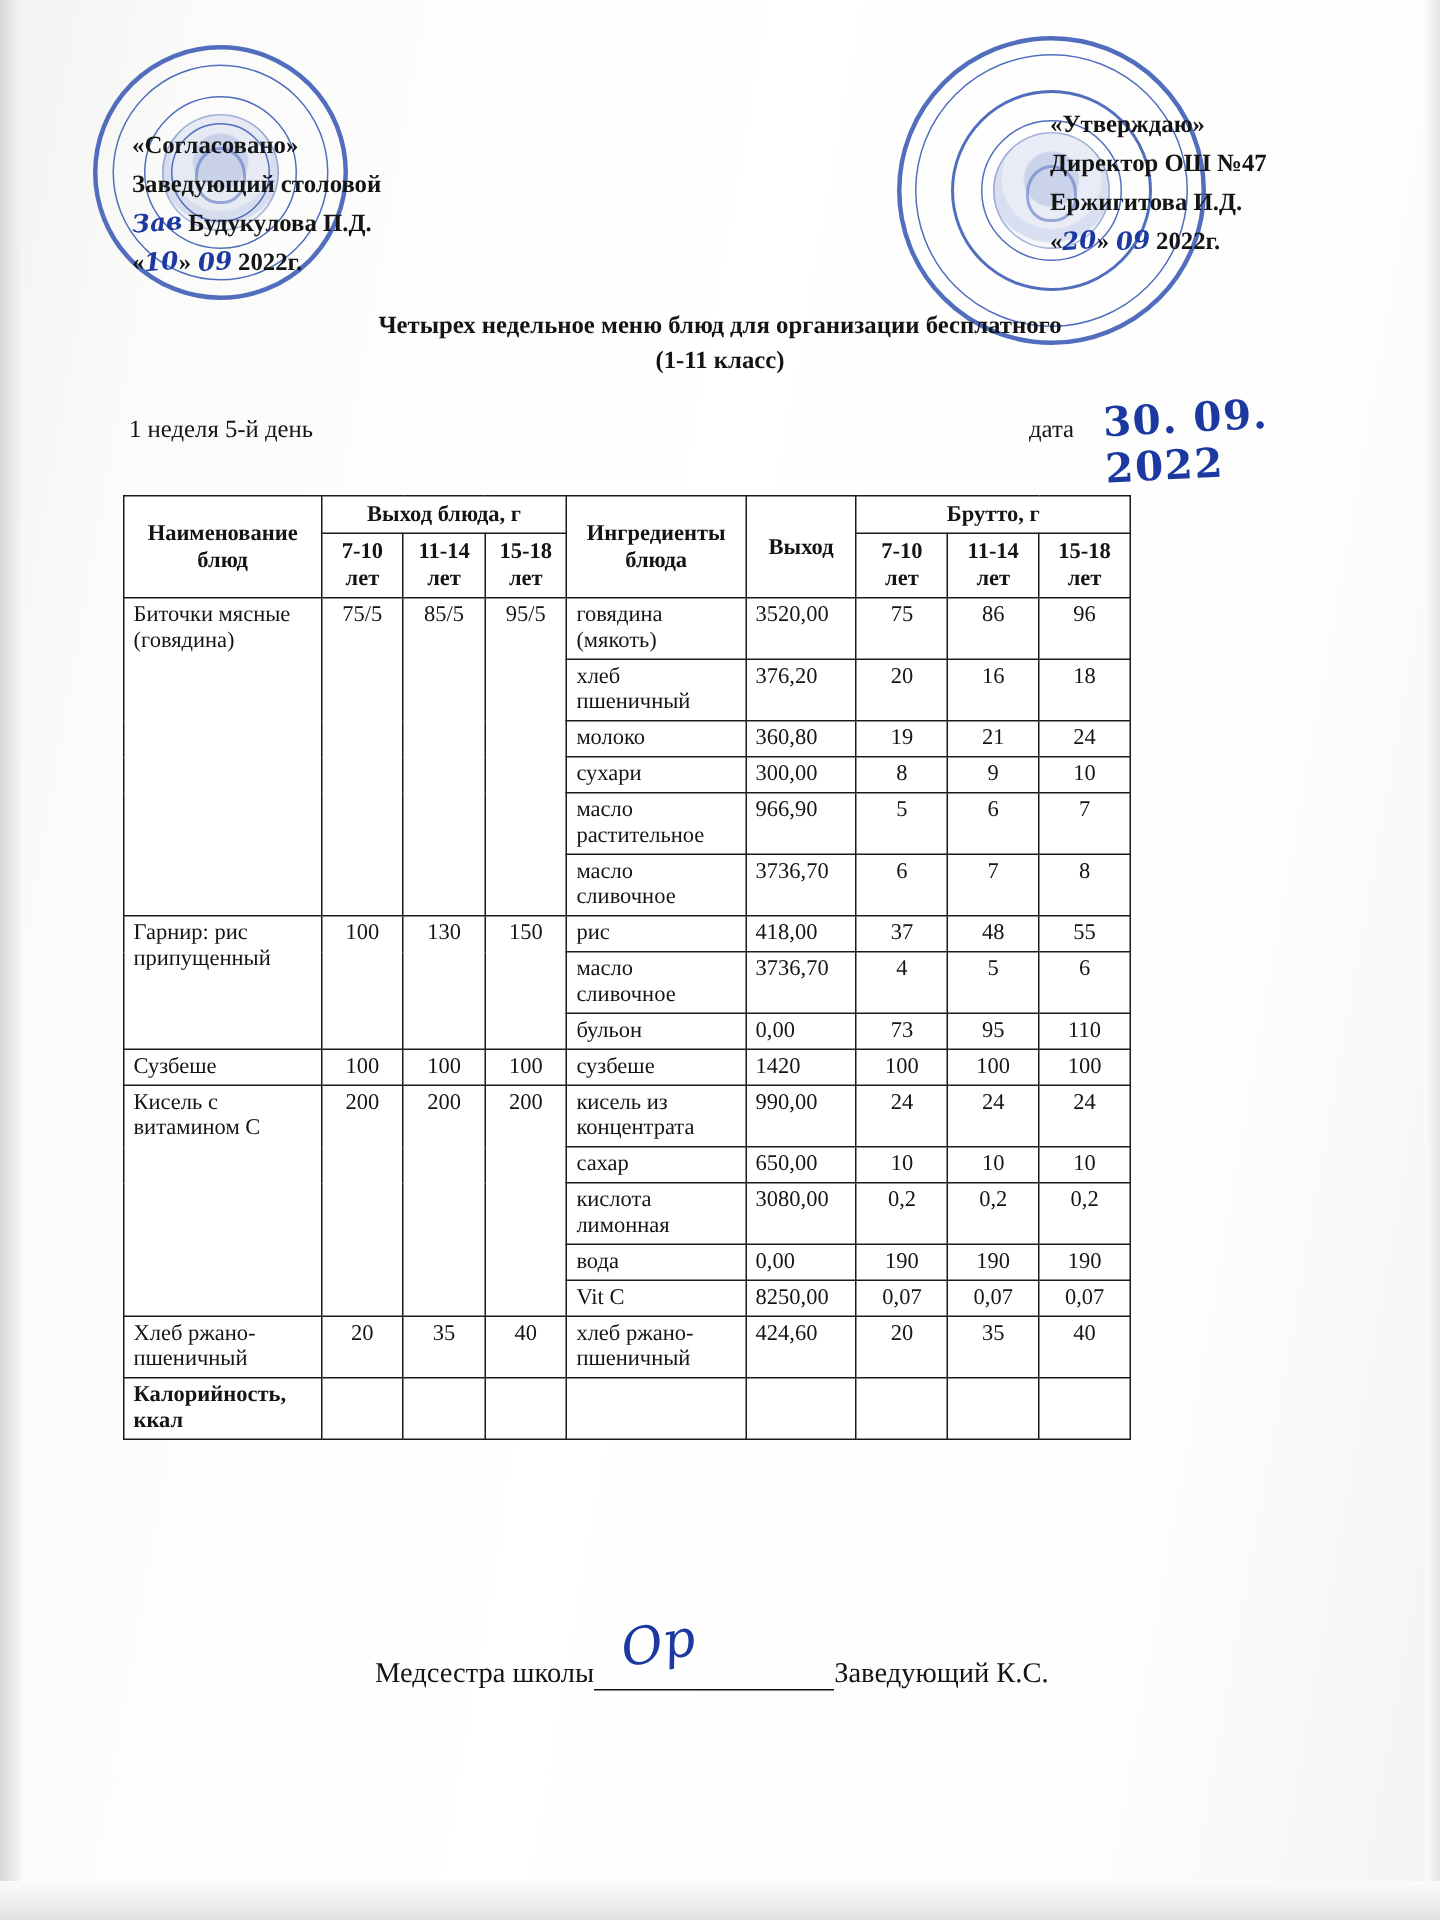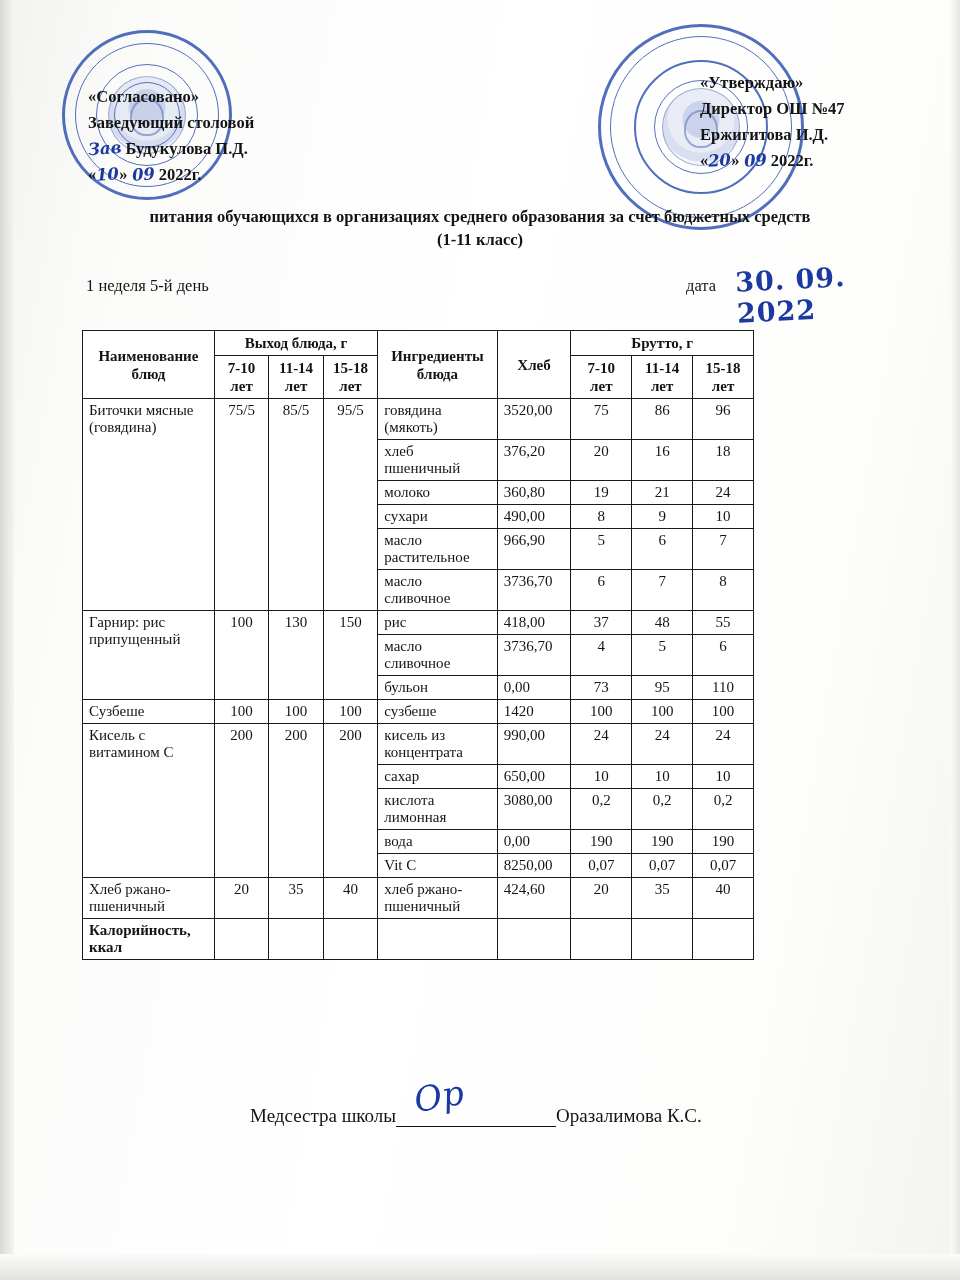--- a/index.html
+++ b/index.html
@@ -249,37 +249,37 @@
     <div>Директор ОШ №47</div>
     <div>Ержигитова И.Д.</div>
     <div class="date-line">
       <span>«</span><span class="hw">20</span><span>»</span>
       <span class="hw">09</span>
       <span>2022г.</span>
     </div>
   </div>
 
   <div class="title">
-    <div>питания обучающихся в организациях среднего образования за счет бюджетных средств</div>
+    <div>Четырех недельное меню блюд для организации бесплатного</div>
     <div>(1-11 класс)</div>
   </div>
 
   <div class="subrow">
     <span class="week">1 неделя 5-й день</span>
     <span class="datelbl">дата</span>
     <span class="datehw">30. 09. 2022</span>
   </div>
 
   <table class="menu">
     <thead>
       <tr>
         <th rowspan="2">Наименование блюд</th>
         <th colspan="3">Выход блюда, г</th>
         <th rowspan="2">Ингредиенты блюда</th>
-        <th rowspan="2">Хлеб</th>
+        <th rowspan="2">Выход</th>
         <th colspan="3">Брутто, г</th>
       </tr>
       <tr>
         <th>7-10 лет</th>
         <th>11-14 лет</th>
         <th>15-18 лет</th>
         <th>7-10 лет</th>
         <th>11-14 лет</th>
         <th>15-18 лет</th>
       </tr>
@@ -305,21 +305,21 @@
         </tr>
         <tr>
           <td class="ing">молоко</td>
           <td class="price mid">360,80</td>
           <td class="br mid">19</td>
           <td class="br mid">21</td>
           <td class="br mid">24</td>
         </tr>
         <tr>
           <td class="ing">сухари</td>
-          <td class="price mid">490,00</td>
+          <td class="price mid">300,00</td>
           <td class="br mid">8</td>
           <td class="br mid">9</td>
           <td class="br mid">10</td>
         </tr>
         <tr>
           <td class="ing">масло растительное</td>
           <td class="price mid">966,90</td>
           <td class="br mid">5</td>
           <td class="br mid">6</td>
           <td class="br mid">7</td>
@@ -425,15 +425,15 @@
           <td class="ing"></td>
           <td class="price"></td>
           <td class="br"></td>
           <td class="br"></td>
           <td class="br"></td>
         </tr>
       </tbody>
   </table>
 
   <div class="footer">
-    <span>Медсестра школы</span><span class="sigline"><span class="sig">Ор</span></span><span>Оразалимова К.С.</span>
+    <span>Медсестра школы</span><span class="sigline"><span class="sig">Ор</span></span><span>Заведующий К.С.</span>
   </div>
 </div>
 
 </body></html>

